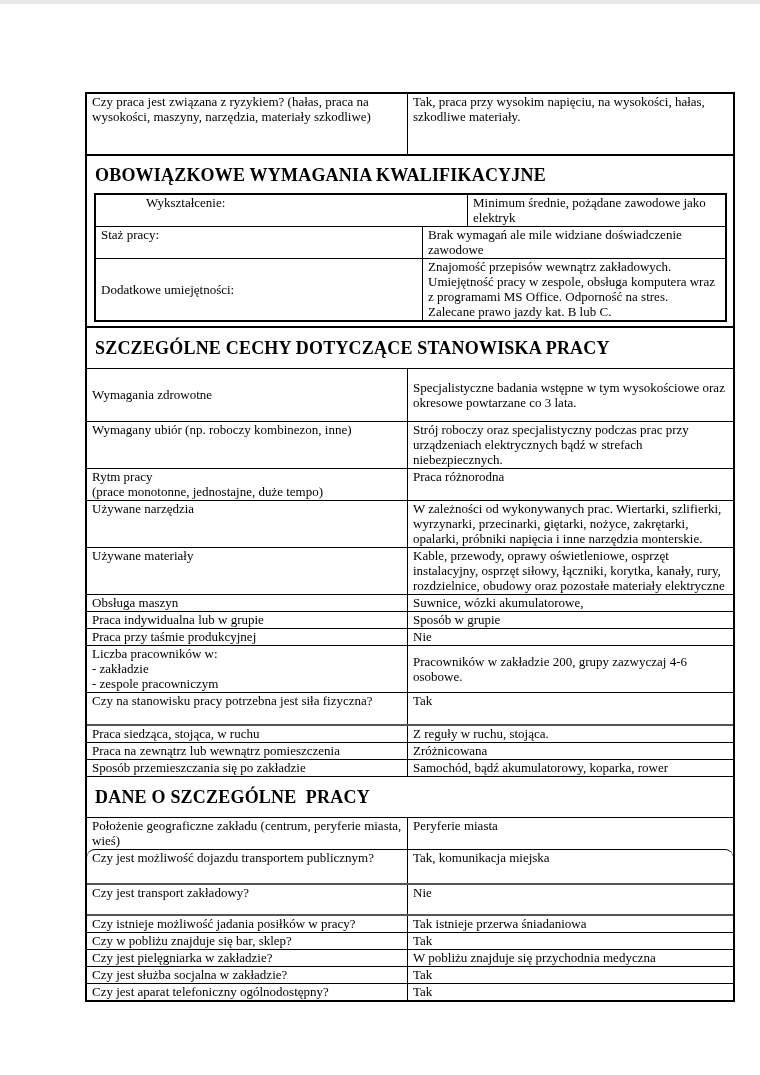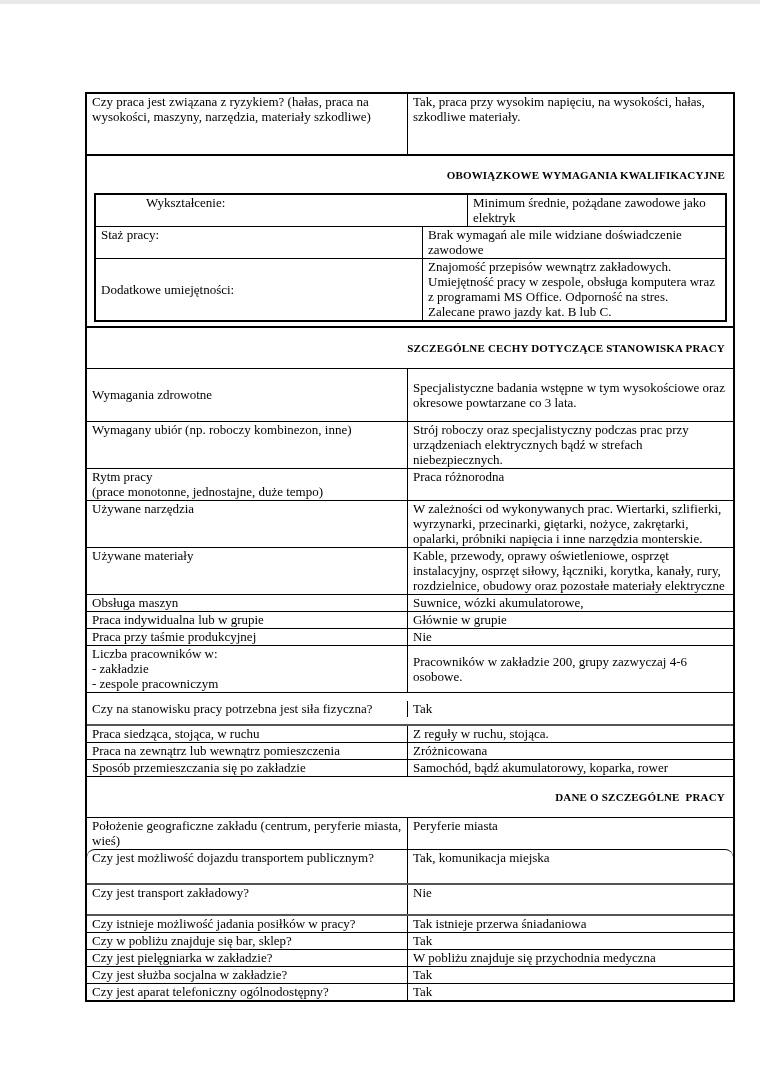--- a/index.html
+++ b/index.html
@@ -12,21 +12,21 @@
     position:absolute;left:85px;top:88px;width:650px;
     border:2px solid #000;box-sizing:border-box;background:#fff;
   }
   .row{display:flex;border-top:1px solid #000;align-items:stretch;}
   .cell{padding:0 4px 1px 5px;white-space:pre-line;box-sizing:border-box;}
   .cell-l{width:321px;border-right:1px solid #000;flex:none;}
   .cell-r{flex:1;}
   .top-row{border-top:none;min-height:60px;}
   .section{border-top:2px solid #000;}
   .section-title{
-    text-align:right;font-weight:bold;font-size:11px;letter-spacing:.2px;
+    text-align:left;font-weight:bold;font-size:18px;letter-spacing:.2px;
     padding:13px 8px 12px;white-space:pre-wrap;
   }
   .section-title.tight{padding:12px 8px 10px;}
   .section.thin{border-top:1px solid #000;}
   .nested-table{
     margin:0 6px 4px 7px;border:2px solid #000;
   }
   .nested-table .row:first-child{border-top:none;padding-left:45px;}
   .nested-table .cell-l{width:327px;}
   
@@ -88,33 +88,33 @@
           <div class="row">
             <div class="cell cell-l">Używane materiały</div>
             <div class="cell cell-r">Kable, przewody, oprawy oświetleniowe, osprzęt instalacyjny, osprzęt siłowy, łączniki, korytka, kanały, rury, rozdzielnice, obudowy oraz pozostałe materiały elektryczne</div>
           </div>
           <div class="row">
             <div class="cell cell-l">Obsługa maszyn</div>
             <div class="cell cell-r">Suwnice, wózki akumulatorowe,</div>
           </div>
           <div class="row">
             <div class="cell cell-l">Praca indywidualna lub w grupie</div>
-            <div class="cell cell-r">Głównie w grupie</div>
+            <div class="cell cell-r">Sposób w grupie</div>
           </div>
           <div class="row">
             <div class="cell cell-l">Praca przy taśmie produkcyjnej</div>
             <div class="cell cell-r">Nie</div>
           </div>
           <div class="row vcr">
             <div class="cell cell-l">Liczba pracowników w:
 - zakładzie
 - zespole pracowniczym</div>
             <div class="cell cell-r">Pracowników w zakładzie 200, grupy zazwyczaj 4-6 osobowe.</div>
           </div>
-          <div class="row" style="min-height: 31px; align-items: center;">
+          <div class="row" style="min-height: 31px;">
             <div class="cell cell-l">Czy na stanowisku pracy potrzebna jest siła fizyczna?</div>
             <div class="cell cell-r">Tak</div>
           </div>
           <div class="row bt2">
             <div class="cell cell-l">Praca siedząca, stojąca, w ruchu</div>
             <div class="cell cell-r">Z reguły w ruchu, stojąca.</div>
           </div>
           <div class="row">
             <div class="cell cell-l">Praca na zewnątrz lub wewnątrz pomieszczenia</div>
             <div class="cell cell-r">Zróżnicowana</div>

